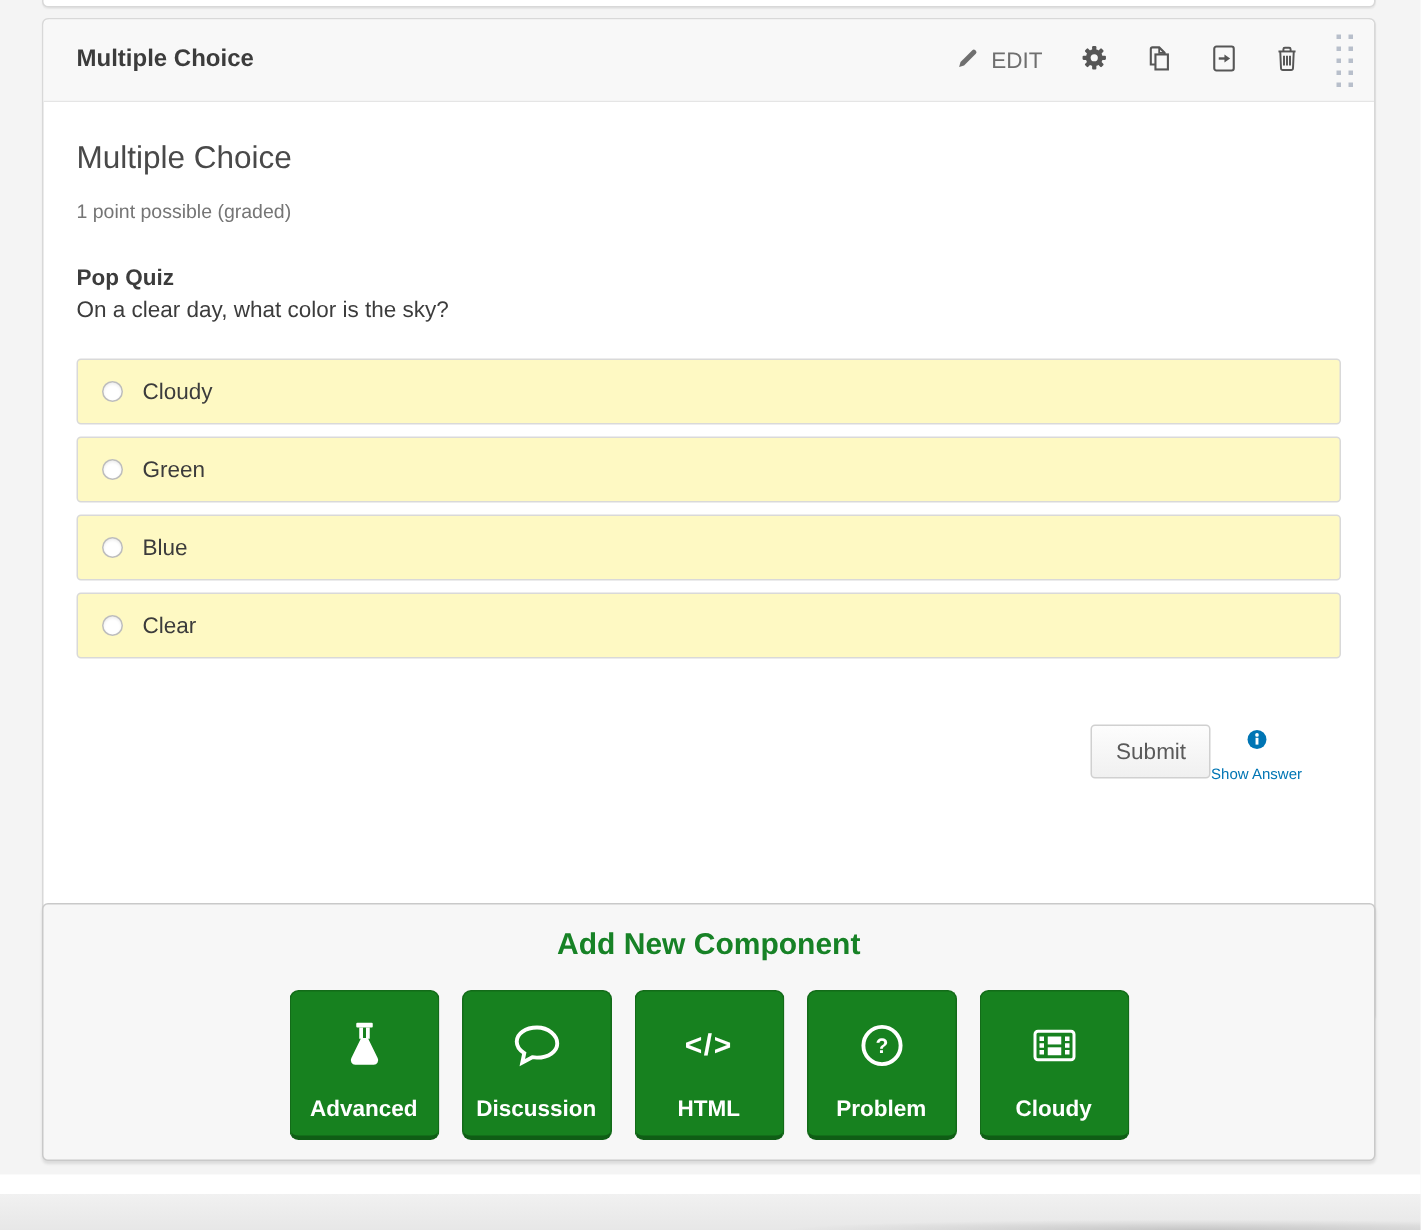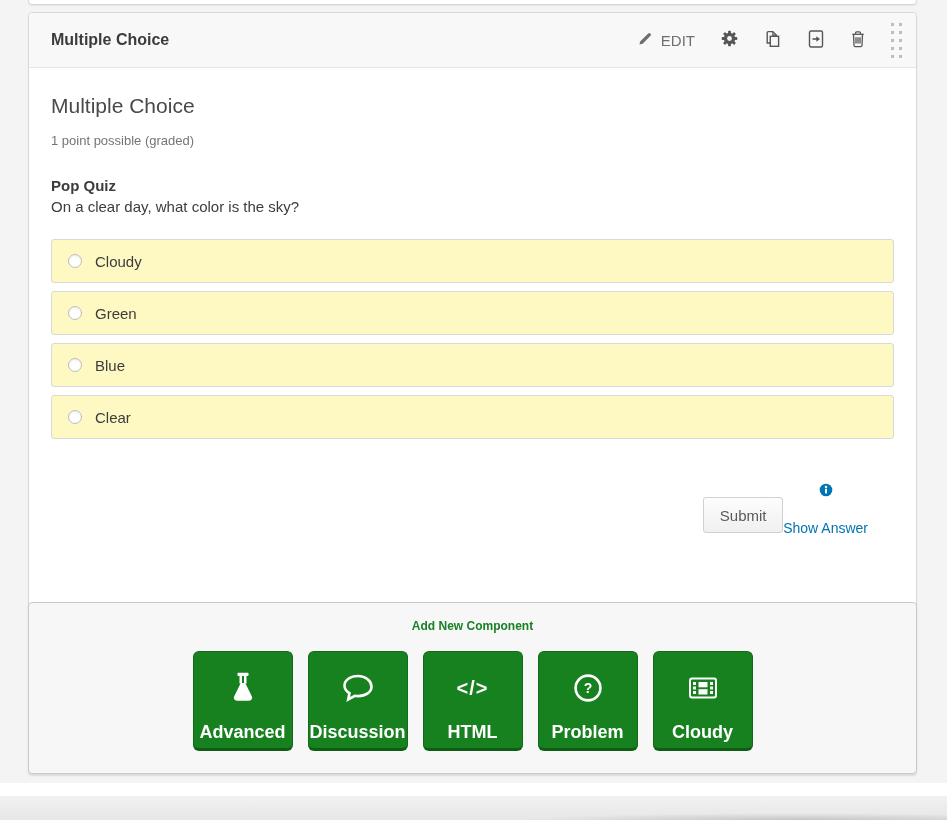--- a/index.html
+++ b/index.html
@@ -50,36 +50,36 @@
     display: flex; align-items: center; padding: 0 16px; margin-bottom: 8px; cursor: pointer; }
   .radio { width: 14px; height: 14px; border-radius: 50%; border: 1px solid #bdbdbd;
     background: #fff; box-shadow: inset 0 1px 2px rgba(0,0,0,0.08); margin-right: 13px; flex: none; }
   .choice-label { font-size: 15px; color: #3c3c3c; }
 
   .actions { display: flex; justify-content: flex-end; align-items: flex-end;
     margin-top: 44px; padding-right: 26px; }
   .submit-btn { width: 80px; height: 36px; background: linear-gradient(#fdfdfd, #f0f0f0);
     border: 1px solid #d0d0d0; border-radius: 3px; font-size: 15px; color: #5a5a5a;
     font-family: "Liberation Sans", sans-serif; cursor: pointer; margin-bottom: 3px; }
-  .show-answer { display: flex; flex-direction: column; align-items: center; gap: 20px;
-    color: #0075b4; font-size: 14px; cursor: pointer; }
+  .show-answer { display: flex; flex-direction: column; align-items: center; gap: 8px;
+    color: #0075b4; font-size: 10px; cursor: pointer; }
 
   
   .add-card { position: absolute; left: 28px; width: 889px; top: 602px; height: 172px;
     background: #f7f7f7; border: 1px solid #c9c9c9; border-radius: 4px;
     box-shadow: 0 2px 2px rgba(0,0,0,0.10); }
-  .add-title { text-align: center; margin-top: 16px; font-size: 12px; font-weight: bold;
+  .add-title { text-align: center; margin-top: 16px; font-size: 20px; font-weight: bold;
     color: #178226; }
   .add-buttons { display: flex; justify-content: center; gap: 15px; margin-top: 18px; }
   .comp-btn { width: 100px; height: 100px; background: #17811f;
     border: 1px solid #136b19; border-bottom: 3px solid #0f5d15; border-radius: 6px;
     display: flex; flex-direction: column; align-items: center; padding-top: 17px;
     cursor: pointer; color: #fff; }
   .comp-icon { height: 38px; display: flex; align-items: center; justify-content: center; }
-  .comp-label { margin-top: 15px; font-size: 18px; font-weight: bold; color: #fff;
+  .comp-label { margin-top: 15px; font-size: 15px; font-weight: bold; color: #fff;
     font-family: "Liberation Sans", sans-serif; }
   .code-glyph { font-size: 20px; font-weight: bold; letter-spacing: 1px; color: #fff; }
 </style>
 </head>
 <body>
 
 <div class="prev-card"></div>
 
 <section class="card">
   <header class="card-header">

